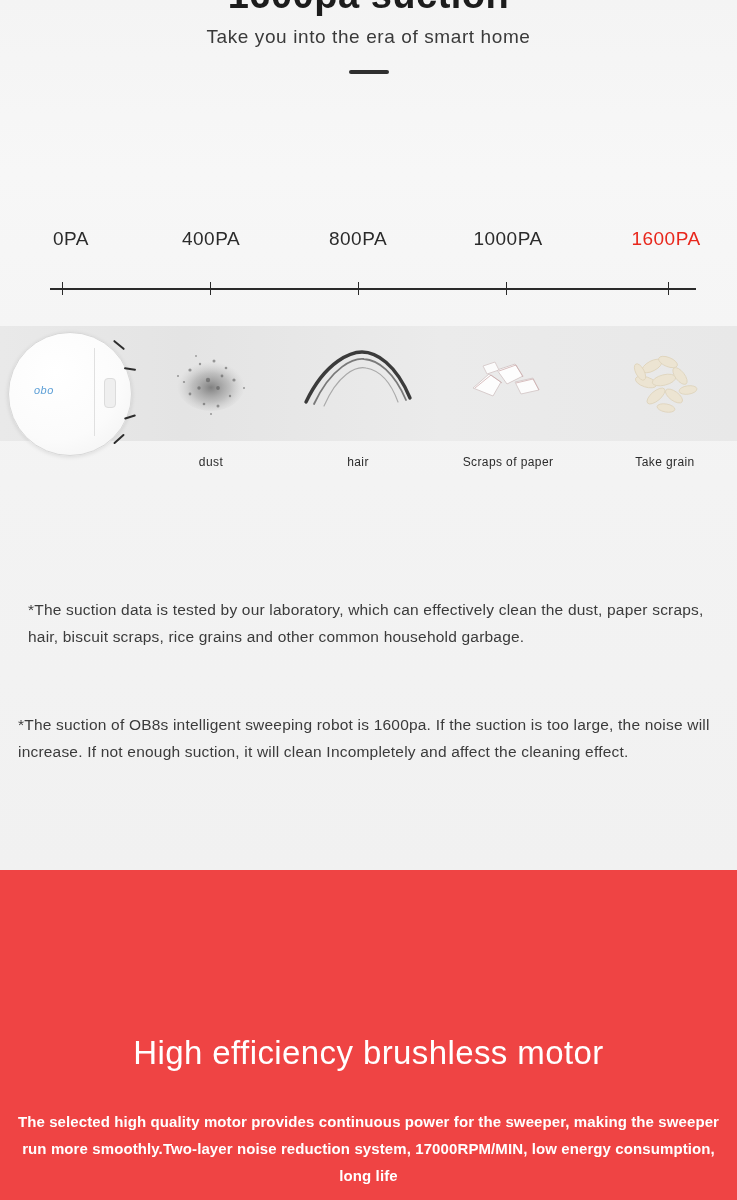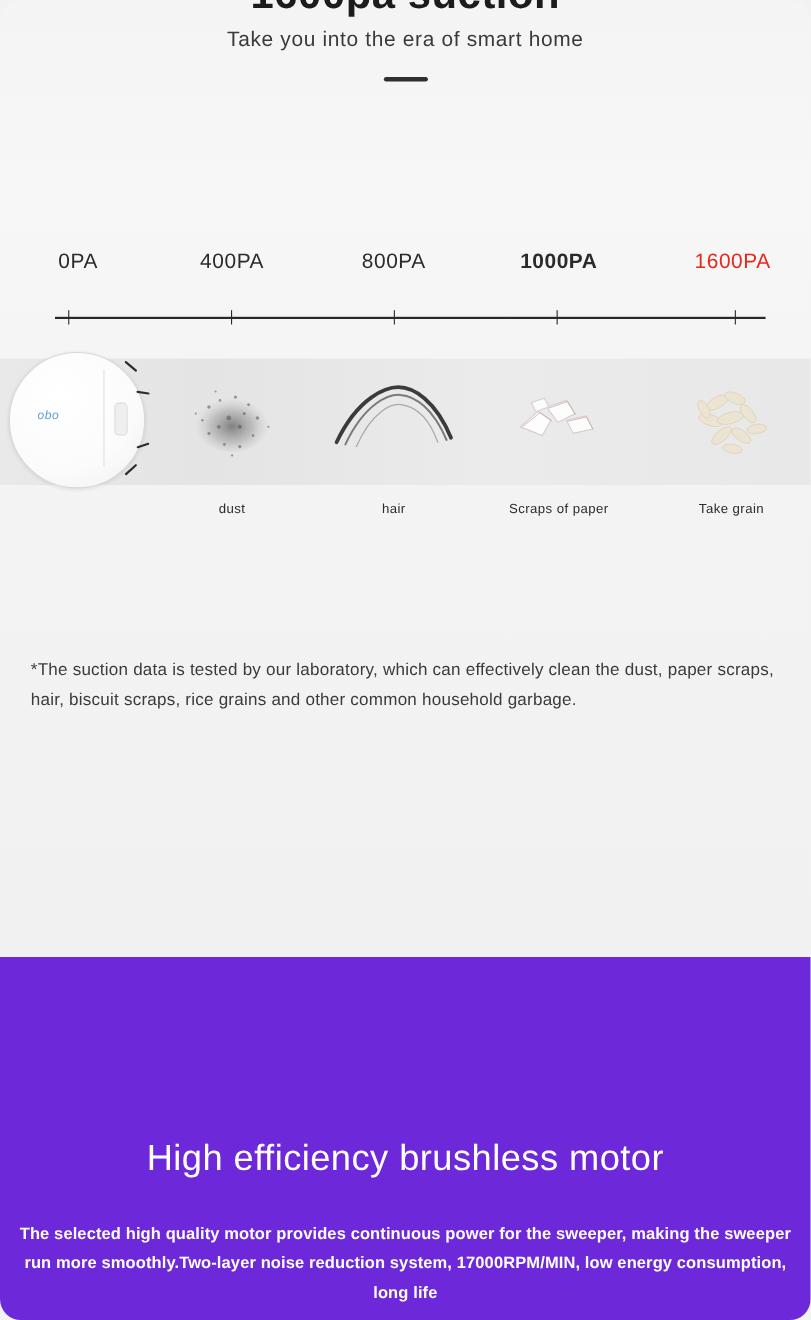--- a/index.html
+++ b/index.html
@@ -13,21 +13,20 @@
     background: #f2f2f2;
     overflow: hidden;
     position: relative;
   }
 
   .page {
     position: relative;
     width: 737px;
     height: 1200px;
     overflow: hidden;
-    border-radius: 19px;
   }
 
   
   .top-section {
     position: absolute;
     left: 0;
     top: 0;
     width: 737px;
     height: 870px;
     background: linear-gradient(180deg, #f4f4f4 0%, #f7f7f7 20%, #f3f3f3 55%, #f1f1f1 100%);
@@ -112,21 +111,21 @@
     top: 326px;
     width: 737px;
     height: 115px;
     background: linear-gradient(90deg, #e9e9e9 0%, #e4e4e4 25%, #ebebeb 60%, #e8e8e8 100%);
   }
 
   
   .robot {
     position: absolute;
     left: 8px;
-    top: 318px;
+    top: 330px;
     width: 124px;
     height: 130px;
   }
   .robot-body {
     position: absolute;
     left: 0;
     top: 2px;
     width: 122px;
     height: 122px;
     border-radius: 50%;
@@ -212,21 +211,21 @@
     width: 706px;
   }
 
   
   .bottom-section {
     position: absolute;
     left: 0;
     top: 870px;
     width: 737px;
     height: 330px;
-    background: #6d28d9;
+    background: #ef4444;
   }
   .bottom-title {
     position: absolute;
     left: 0;
     top: 164px;
     width: 737px;
     text-align: center;
     color: #ffffff;
     font-size: 33px;
     font-weight: 400;
@@ -254,21 +253,21 @@
   <div class="top-section">
 
     <div class="headline">1600pa suction</div>
     <div class="subhead">Take you into the era of smart home</div>
     <div class="divider-bar"></div>
 
     <div class="scale-labels">
       <div class="scale-label" style="left:71px;">0PA</div>
       <div class="scale-label" style="left:211px;">400PA</div>
       <div class="scale-label" style="left:358px;">800PA</div>
-      <div class="scale-label" style="left:508px;font-weight:bold;">1000PA</div>
+      <div class="scale-label" style="left:508px;">1000PA</div>
       <div class="scale-label accent" style="left:666px;">1600PA</div>
     </div>
 
     <div class="axis-line"></div>
     <div class="tick" style="left:62px;"></div>
     <div class="tick" style="left:210px;"></div>
     <div class="tick" style="left:358px;"></div>
     <div class="tick" style="left:506px;"></div>
     <div class="tick" style="left:668px;"></div>
 
@@ -361,20 +360,21 @@
     </div>
 
     <div class="item-labels">
       <div class="item-label" style="left:211px;">dust</div>
       <div class="item-label" style="left:358px;">hair</div>
       <div class="item-label" style="left:508px;">Scraps of paper</div>
       <div class="item-label" style="left:665px;">Take grain</div>
     </div>
 
     <div class="note note-1">*The suction data is tested by our laboratory, which can effectively clean the dust, paper scraps, hair, biscuit scraps, rice grains and other common household garbage.</div>
+    <div class="note note-2">*The suction of OB8s intelligent sweeping robot is 1600pa. If the suction is too large, the noise will increase. If not enough suction, it will clean Incompletely and affect the cleaning effect.</div>
   </div>
 
   <div class="bottom-section">
     <div class="bottom-title">High efficiency brushless motor</div>
     <div class="bottom-body">The selected high quality motor provides continuous power for the sweeper, making the sweeper run more smoothly.Two-layer noise reduction system, 17000RPM/MIN, low energy consumption, long life</div>
   </div>
 
 </div>
 
 </body></html>

